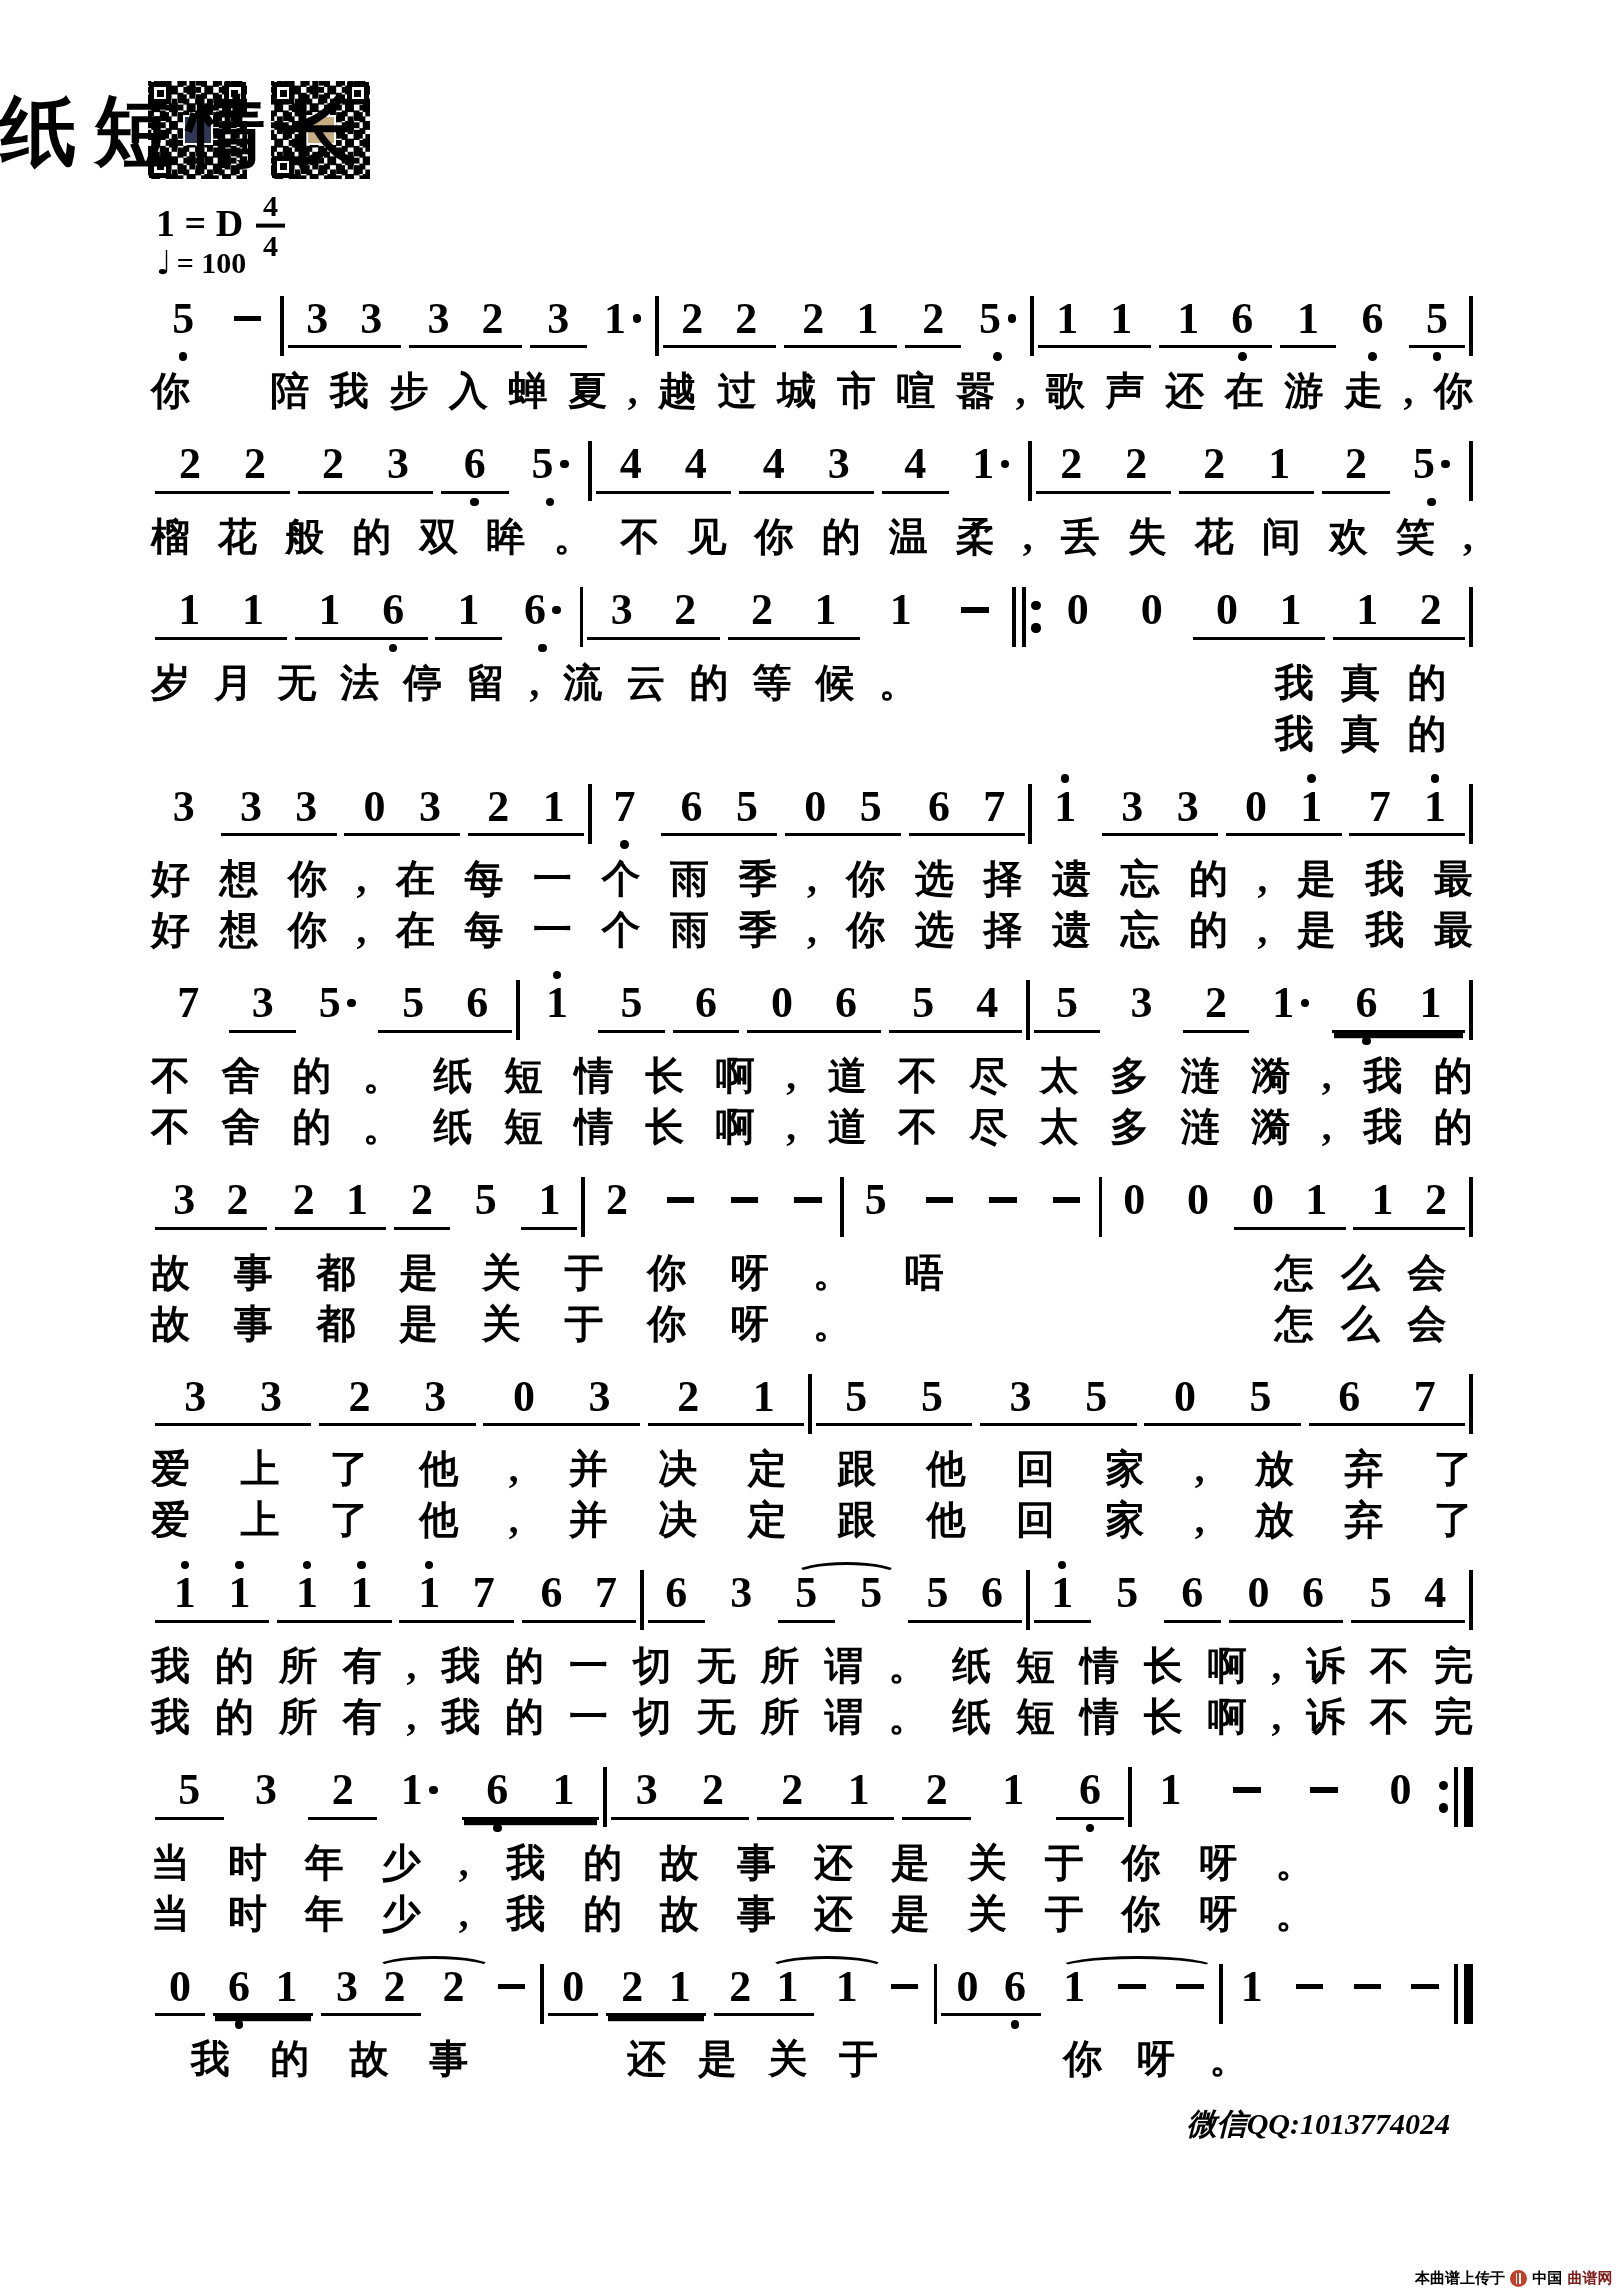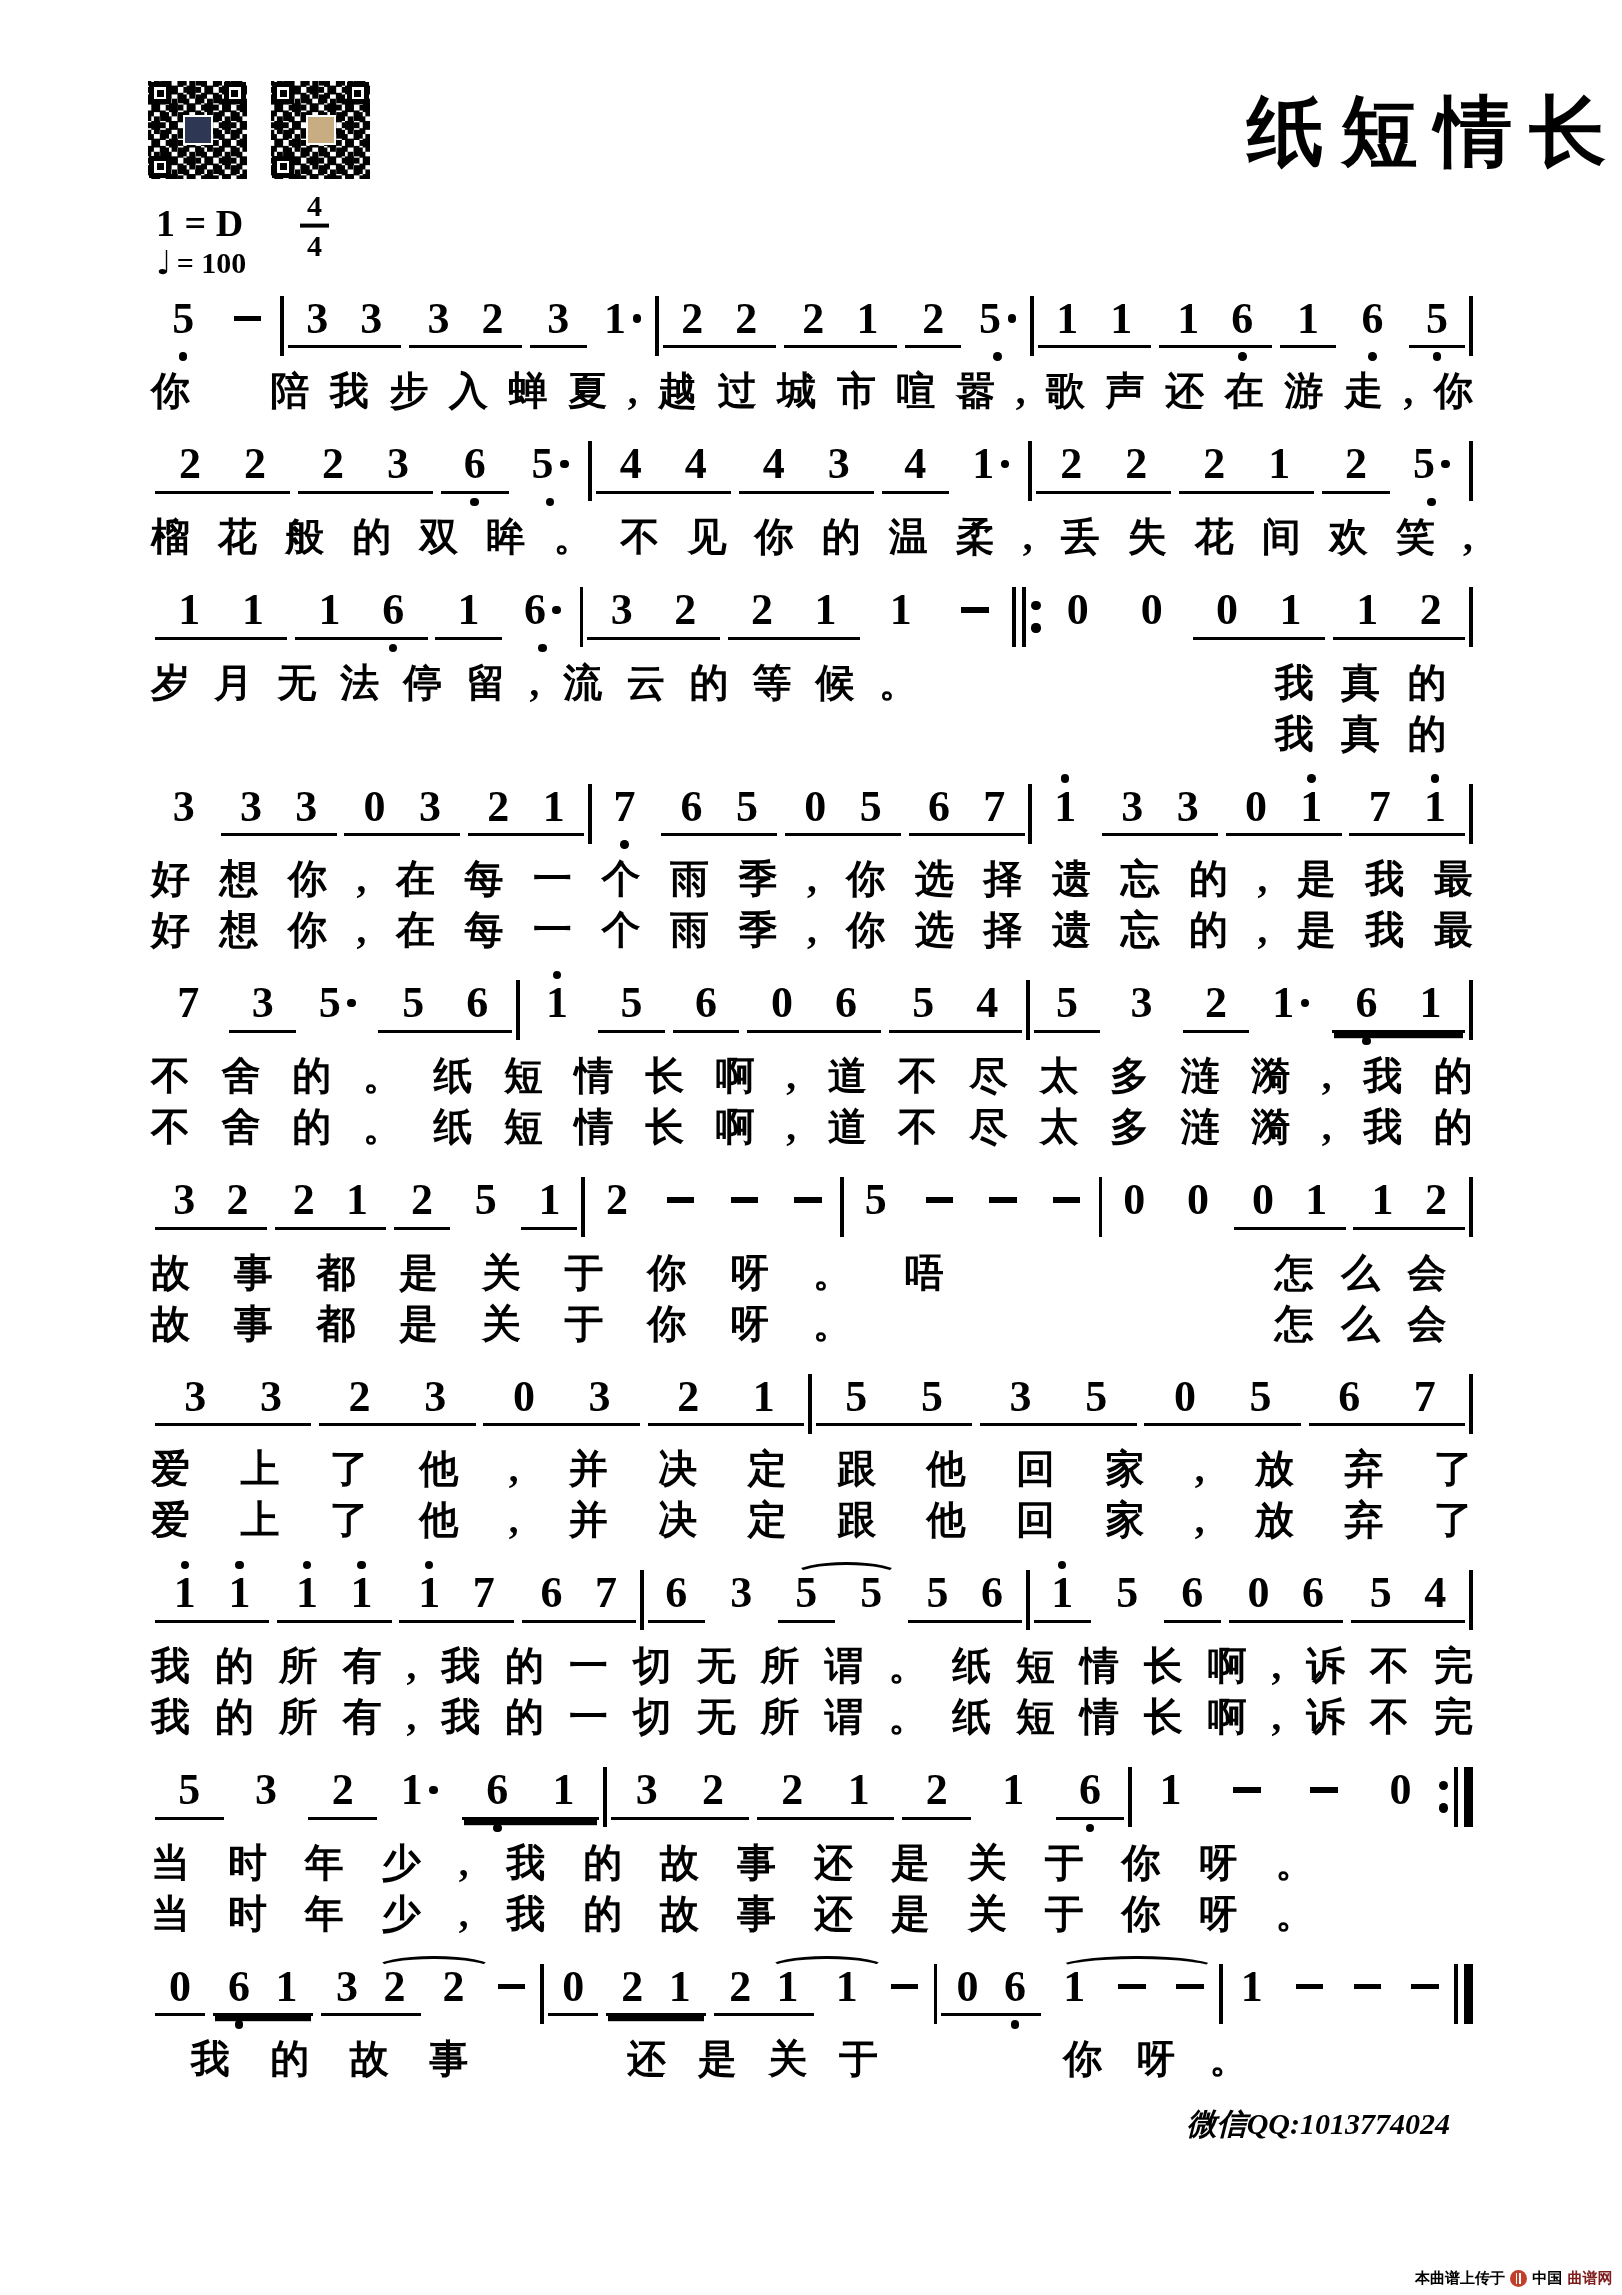--- a/index.html
+++ b/index.html
@@ -9,24 +9,24 @@
   .qr{position:absolute;top:81px;width:99px;height:98px;
       background:
         repeating-conic-gradient(#000 0 25%, rgba(0,0,0,0) 0 50%) 0 0/11.8px 11.8px,
         repeating-conic-gradient(#fff 0 25%, #000 0 50%) 3.3px 4.6px/17.7px 17.7px;}
   .qr.q1{left:148px;} .qr.q2{left:271px;}
   .fs{position:absolute;width:22px;height:22px;border:5.2px solid #000;background:#fff;box-sizing:border-box;}
   .fs::after{content:"";position:absolute;inset:2.6px;background:#000;}
   .fs.tl{left:1.3px;top:1.3px;} .fs.tr{right:1.3px;top:1.3px;} .fs.bl{left:1.3px;bottom:1.3px;}
   .thumb{position:absolute;left:50%;top:50%;transform:translate(-50%,-50%);width:26px;height:26px;border:2px solid #fff;}
   .q1 .thumb{background:#2e3854;} .q2 .thumb{background:#c9ad82;}
-  .title{position:absolute;left:0;top:90px;width:100%;text-align:right;
+  .title{position:absolute;left:0;top:90px;width:100%;text-align:left;
          font-size:77px;font-weight:700;letter-spacing:17px;line-height:1.1;}
   .credits{position:absolute;top:174px;right:208px;text-align:right;font-size:29px;font-weight:700;line-height:1.55;}
-  .keysig{position:absolute;left:156px;top:188px;display:flex;align-items:center;font-size:38px;font-weight:700;gap:44px;}
+  .keysig{position:absolute;left:156px;top:188px;display:flex;align-items:center;font-size:38px;font-weight:700;}
   .frac{display:inline-flex;flex-direction:column;align-items:center;margin-left:13px;transform:translateY(2.6px);}
   .frac b{font-size:30px;line-height:1;font-weight:700;}
   .frac i{width:29px;height:3.3px;background:#000;margin:3.3px 0;}
   .tempo{position:absolute;left:156px;top:243px;display:flex;align-items:center;font-size:30px;font-weight:700;}
   .tempo .glyph{font-family:"DejaVu Sans",sans-serif;font-size:33px;margin-right:5.2px;}
   
   #music{position:absolute;left:151px;top:285px;width:1322px;}
   .mline{margin-bottom:14.4px;}
   .noterow{display:flex;align-items:flex-start;width:100%;}
   .grp{position:relative;display:flex;flex-direction:column;flex-basis:0;min-width:0;margin:0 3.9px;}

